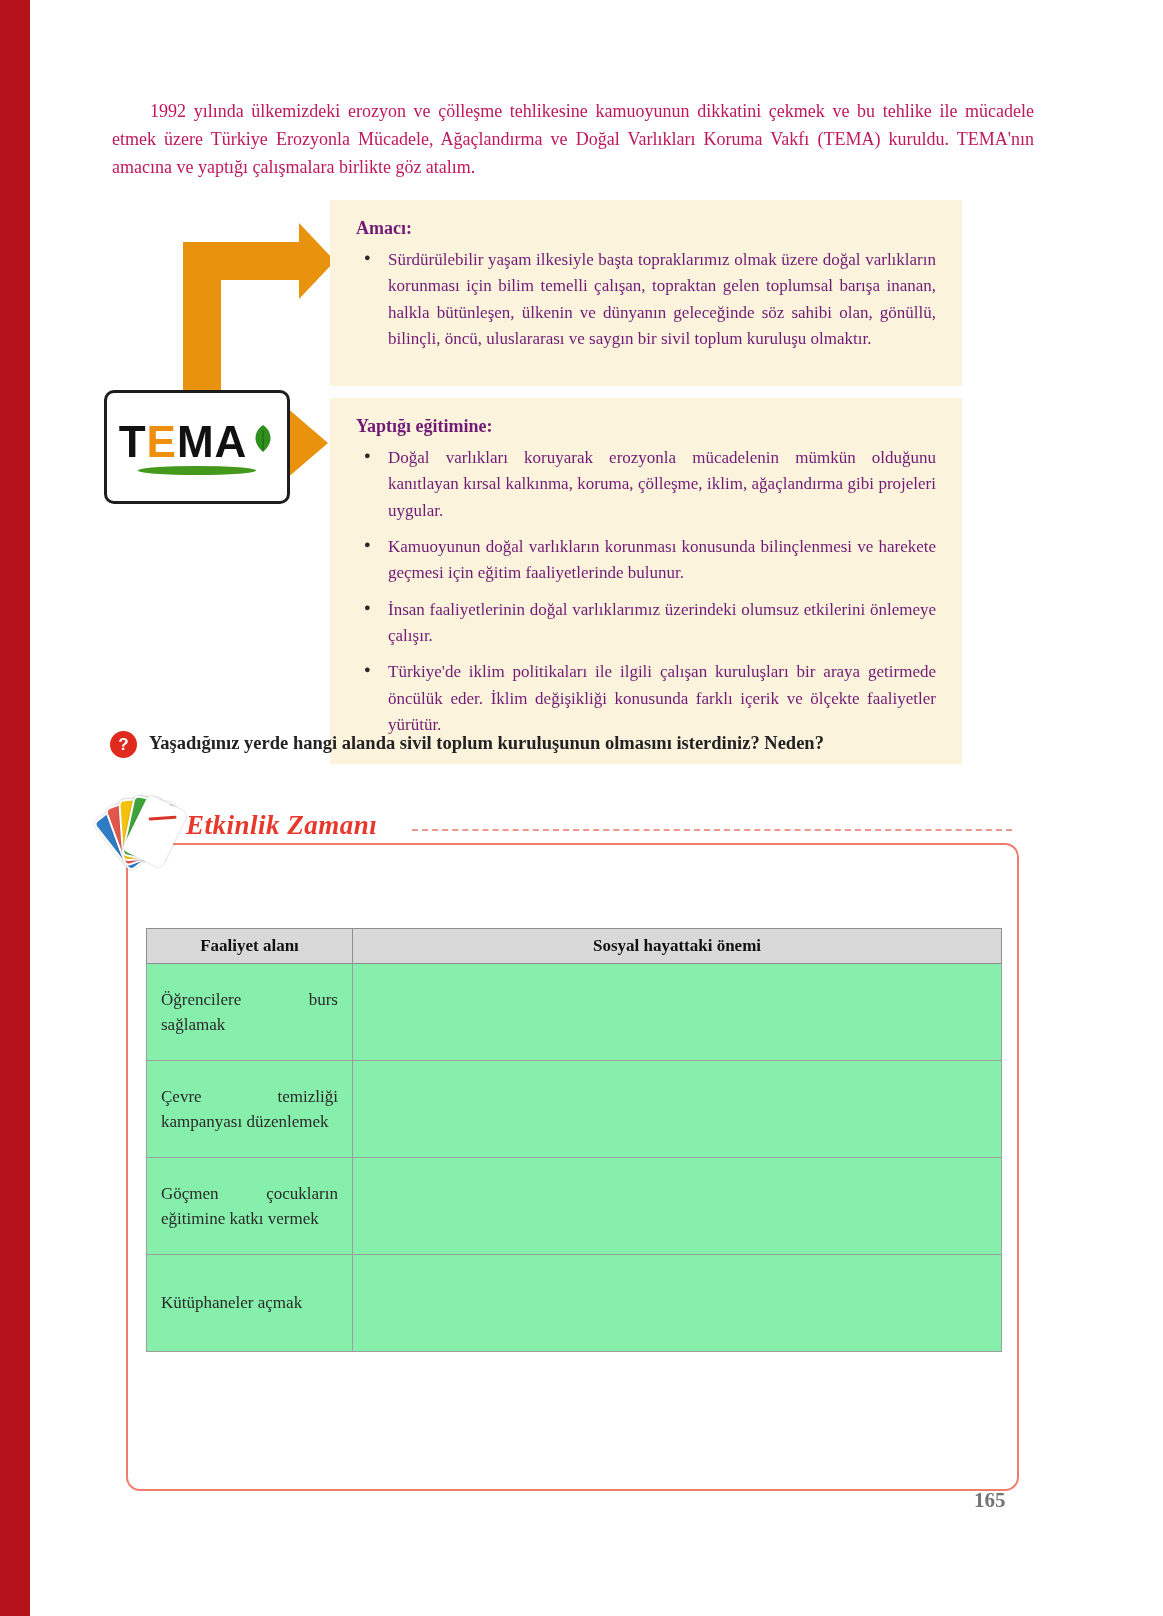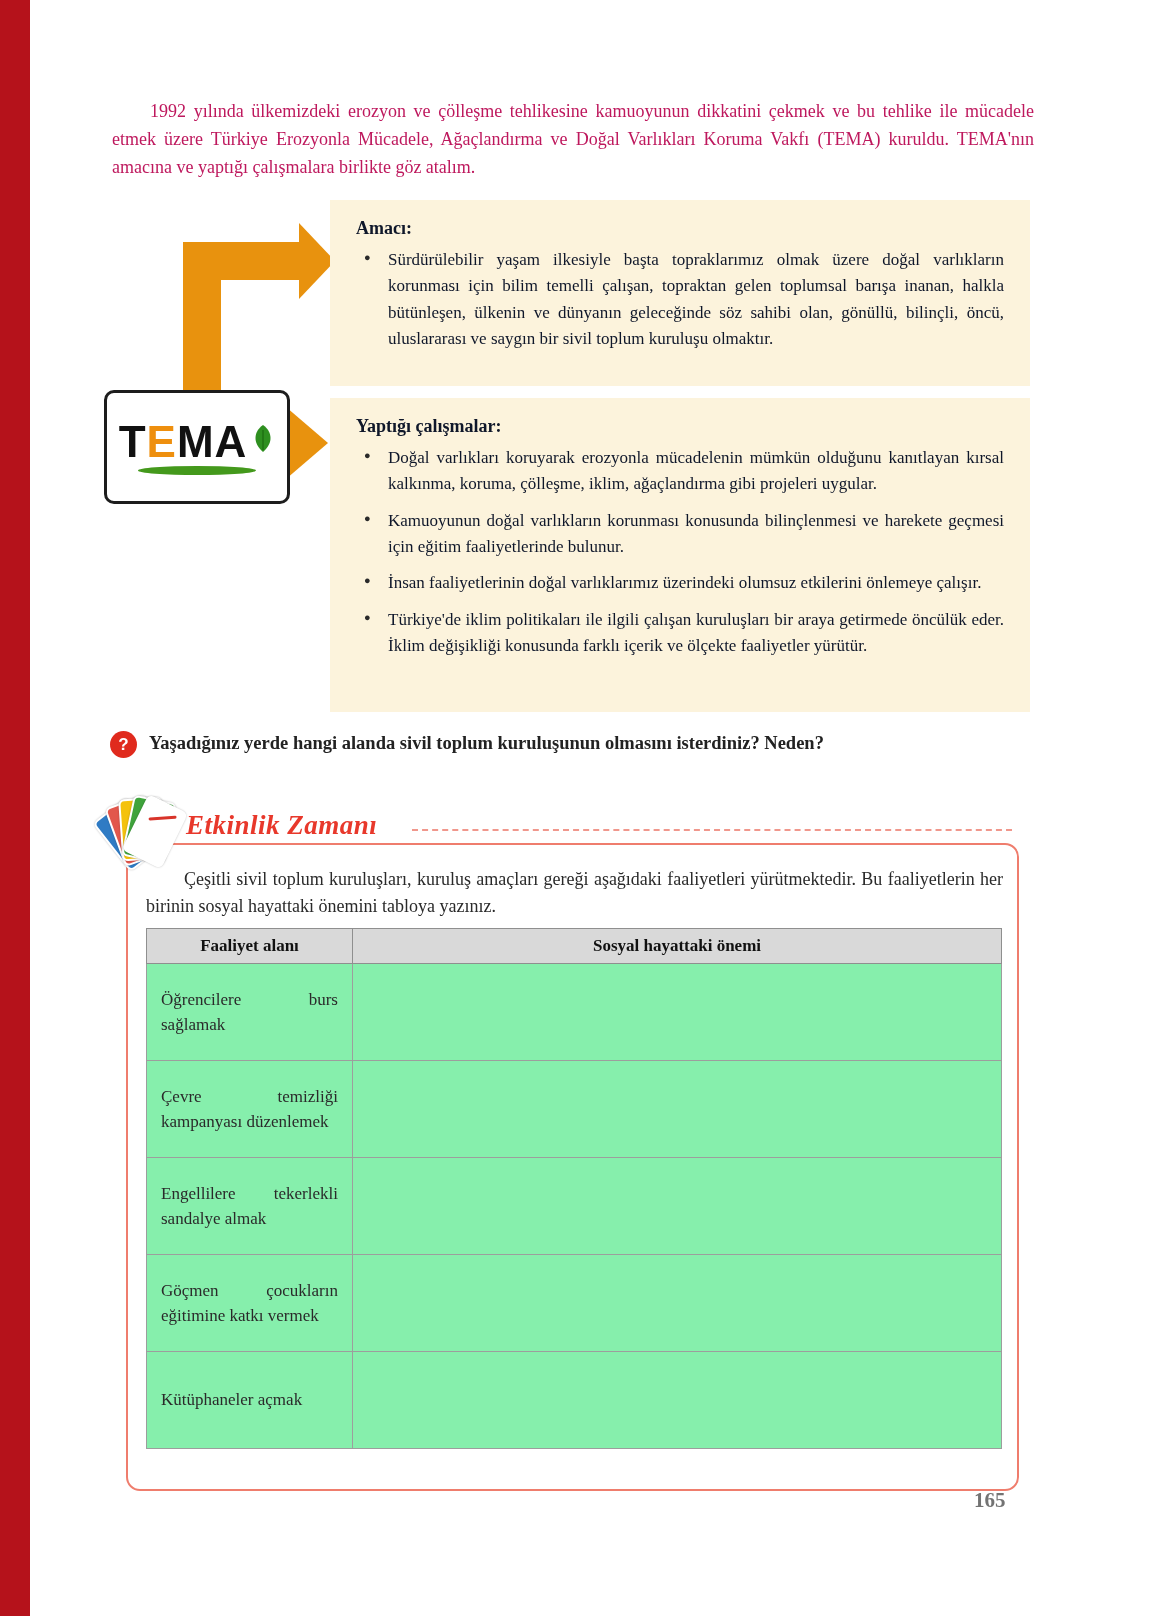--- a/index.html
+++ b/index.html
@@ -11,23 +11,23 @@
   .left-bar {
     position:absolute; left:0; top:0; width:30px; height:100%;
     background:#b5121b;
   }
   .intro {
     position:absolute; left:112px; top:98px; width:922px;
     font-size:18px; line-height:1.55; text-align:justify; text-indent:38px;
     color:#be185d;
   }
   .cream-box {
-    position:absolute; left:330px; width:700px;
+    position:absolute; left:330px; width:632px;
     background:#fcf3dc; padding:18px 26px 16px 26px;
-    color:#0f172a;
+    color:#701a75;
   }
   .box-amaci { top:200px; min-height:186px; }
   .box-calismalar { top:398px; min-height:314px; }
   .cream-box h3 { font-size:18px; font-weight:bold; margin-bottom:8px; }
   .cream-box ul { list-style:none; margin-left:6px; }
   .cream-box li {
     position:relative; padding-left:26px; font-size:17px; line-height:1.55;
     text-align:justify; margin-bottom:10px;
   }
   .cream-box li::before {
@@ -142,21 +142,21 @@
   <div class="arrow-head-2"></div>
 
   <div class="cream-box box-amaci">
     <h3>Amacı:</h3>
     <ul>
       <li><span>Sürdürülebilir yaşam ilkesiyle başta topraklarımız olmak üzere doğal varlıkların korunması için bilim temelli çalışan, topraktan gelen toplumsal barışa inanan, halkla bütünleşen, ülkenin ve dünyanın geleceğinde söz sahibi olan, gönüllü, bilinçli, öncü, uluslararası ve saygın bir sivil toplum kuruluşu olmaktır.</span></li>
     </ul>
   </div>
 
   <div class="cream-box box-calismalar">
-    <h3>Yaptığı çalışmalar:</h3>
+    <h3>Yaptığı eğitimine:</h3>
     <ul>
       <li><span>Doğal varlıkları koruyarak erozyonla mücadelenin mümkün olduğunu kanıtlayan kırsal kalkınma, koruma, çölleşme, iklim, ağaçlandırma gibi projeleri uygular.</span></li>
       <li><span>Kamuoyunun doğal varlıkların korunması konusunda bilinçlenmesi ve harekete geçmesi için eğitim faaliyetlerinde bulunur.</span></li>
       <li><span>İnsan faaliyetlerinin doğal varlıklarımız üzerindeki olumsuz etkilerini önlemeye çalışır.</span></li>
       <li><span>Türkiye'de iklim politikaları ile ilgili çalışan kuruluşları bir araya getirmede öncülük eder. İklim değişikliği konusunda farklı içerik ve ölçekte faaliyetler yürütür.</span></li>
     </ul>
   </div>
 
   <div class="tema-card">
     <div class="tema-word">
@@ -185,43 +185,38 @@
     <div class="card card-green"></div>
     <div class="card card-white">
         <div class="scribble"></div>
       </div>
   </div>
 
   <div class="activity-title">Etkinlik Zamanı</div>
   <div class="activity-divider"></div>
   <div class="activity-box"></div>
 
-  <p class="activity-intro">Çeşitli sivil toplum kuruluşları, kuruluş amaçları gereği aşağıdaki faaliyetleri yürütmektedir. Bu faaliyetlerin her birinin sosyal hayattaki önemini tabloya yazınız.</p>
 
   <table class="activity-table">
     <thead>
       <tr>
         <th class="col-activity">Faaliyet alanı</th>
         <th>Sosyal hayattaki önemi</th>
       </tr>
     </thead>
     <tbody>
       <tr>
         <td class="col-activity">Öğrencilere burs sağlamak</td>
         <td></td>
       </tr>
       <tr>
         <td class="col-activity">Çevre temizliği kampanyası düzenlemek</td>
         <td></td>
       </tr>
       <tr>
-        <td class="col-activity">Engellilere tekerlekli sandalye almak</td>
-        <td></td>
-      </tr>
-      <tr>
         <td class="col-activity">Göçmen çocukların eğitimine katkı vermek</td>
         <td></td>
       </tr>
       <tr>
         <td class="col-activity">Kütüphaneler açmak</td>
         <td></td>
       </tr>
     </tbody>
   </table>
 

